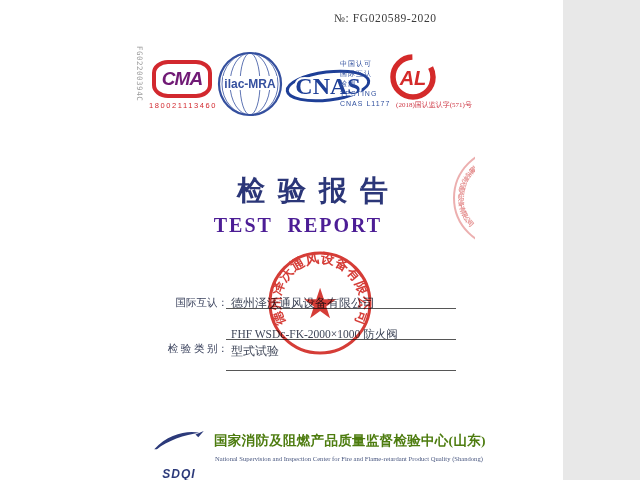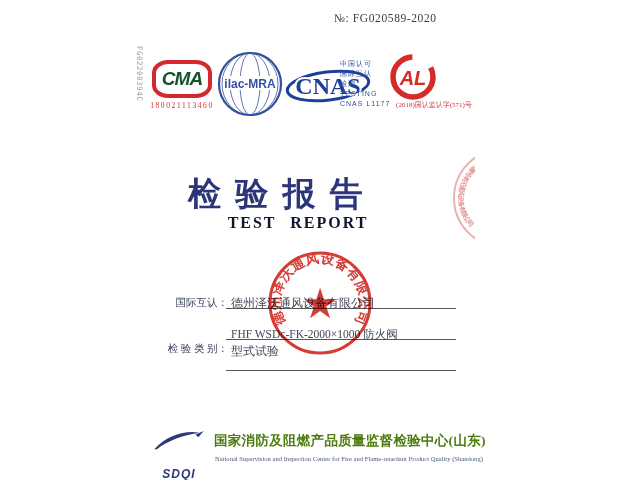--- a/index.html
+++ b/index.html
@@ -1,19 +1,19 @@
 <!DOCTYPE html>
 <html><head>
 <meta charset="utf-8">
 <style>
   * { margin: 0; padding: 0; box-sizing: border-box; }
   html, body { background: #e8e8e8; }
   .page {
     position: relative;
-    width: 640px; height: 480px;
+    width: 563px; height: 480px;
     background: #ffffff;
     overflow: hidden;
     font-family: "Liberation Serif", "DejaVu Serif", serif;
     padding-left: 48px;
   }
 
   
   .report-no {
     position: absolute; left: 334px; top: 12px;
     font-size: 11.5px; color: #3b3b3b; letter-spacing: 0.6px;
@@ -30,51 +30,51 @@
   
   .cma { position: absolute; left: 149px; top: 60px; width: 66px; text-align: center; }
   .cma-box {
     width: 60px; height: 38px; margin: 0 auto;
     border: 4px solid #d2282e; border-radius: 16px / 13px;
     display: flex; align-items: center; justify-content: center;
   }
   .cma-letters {
     font-family: "Liberation Sans", sans-serif;
     font-weight: bold; font-style: italic; font-size: 19px;
-    color: #14532d; letter-spacing: -1px;
+    color: #701a75; letter-spacing: -1px;
   }
   .cma-number {
-    margin-top: 3px; font-family: Liberation Serif, serif;
+    margin-top: 3px; font-family: Liberation Sans, sans-serif;
     font-size: 7.5px; color: #d2282e; letter-spacing: 1.6px; white-space: nowrap;
   }
 
   .ilac { position: absolute; left: 216px; top: 50px; }
   .cnas { position: absolute; left: 284px; top: 60px; }
   .cnas-side {
     position: absolute; left: 340px; top: 59px;
     font-family: "Liberation Sans", sans-serif;
     font-size: 7px; line-height: 10px; color: #2f4f9e; letter-spacing: 1px;
     white-space: nowrap;
   }
   .cal { position: absolute; left: 389px; top: 53px; }
   .cal-caption {
     position: absolute; left: 384px; top: 100px; width: 100px;
     text-align: center; font-size: 7px; color: #cd3340; white-space: nowrap;
   }
 
   
   .title-zh {
-    position: absolute; left: 188px; top: 172px; width: 196px;
-    text-align: left; font-size: 33px; font-weight: bold;
+    position: absolute; left: 216px; top: 172px; width: 196px;
+    text-align: center; font-size: 28px; font-weight: bold;
     color: #2b3678; letter-spacing: 3px; white-space: nowrap;
   }
   .title-en {
     position: absolute; left: 200px; top: 214px; width: 196px;
-    text-align: center; font-size: 16px; font-weight: bold;
-    color: #0f172a; letter-spacing: 2px; word-spacing: 8px;
+    text-align: center; font-size: 20px; font-weight: bold;
+    color: #4c1d95; letter-spacing: 2px; word-spacing: 8px;
   }
 
   
   .field-label {
     position: absolute; left: 120px; width: 108px; text-align: right;
     font-size: 10.5px; color: #39415c; white-space: nowrap;
   }
   .field-value {
     position: absolute; left: 231px;
     font-size: 12px; color: #3f4658; white-space: nowrap;

